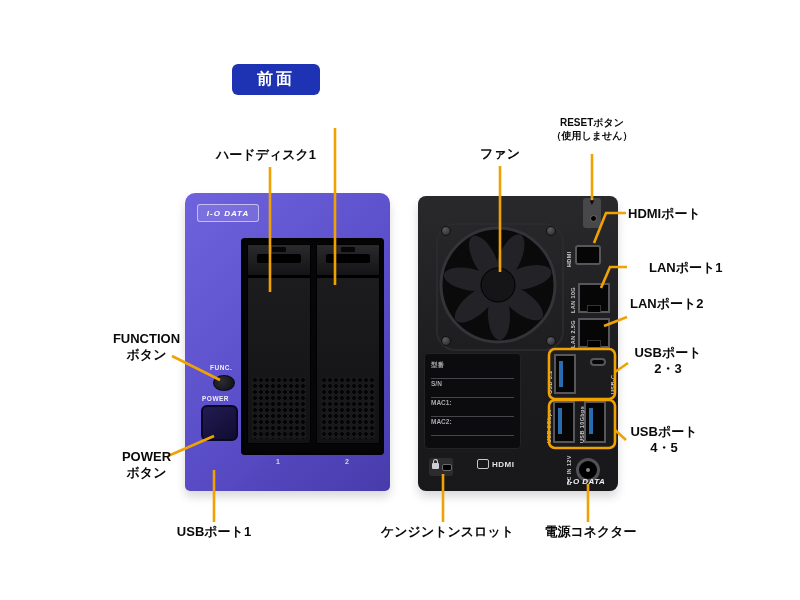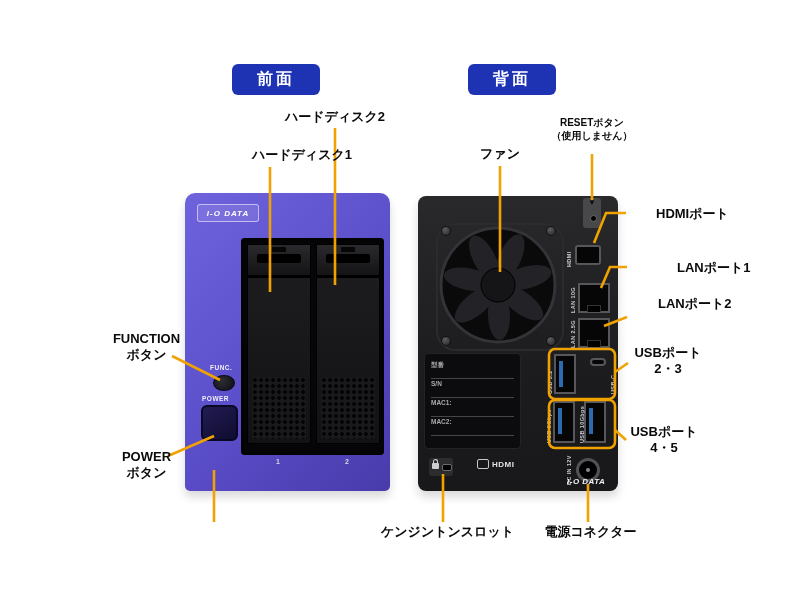--- a/index.html
+++ b/index.html
@@ -6,21 +6,21 @@
   #stage{
     position:relative;width:800px;height:600px;background:#ffffff;overflow:hidden;
     font-family:"Liberation Sans","DejaVu Sans",sans-serif;
   }
   .abs{position:absolute;}
   
   .label{
     position:absolute;font-weight:bold;color:#0a0a0a;font-size:13px;line-height:1.25;
     white-space:pre-line;text-align:center;
   }
-  .label.nowrap{white-space:nowrap;text-align:left;margin-left:28px;}
+  .label.nowrap{white-space:nowrap;text-align:left;}
   
   .badge{
     position:absolute;width:88px;height:31px;background:var(--badge-bg,#1d33b4);
     color:var(--badge-text,#fff);font-weight:bold;font-size:16px;letter-spacing:3px;
     display:flex;align-items:center;justify-content:center;border-radius:6px;
   }
   
   .callouts{position:absolute;left:0;top:0;pointer-events:none;}
   .callouts polyline,.callouts rect{fill:none;stroke:var(--callout,#f0a202);stroke-width:2.6px;}
   
@@ -121,21 +121,20 @@
   .hdmi-logo-box{width:10px;height:8px;border:1px solid #c7c7cb;border-radius:2px;}
   .hdmi-logo-text{color:#e2e2e6;font-size:8px;font-weight:bold;letter-spacing:.5px;}
   .back-brand{position:absolute;left:149px;top:281px;color:#f0f0f4;font-size:8px;font-weight:bold;font-style:italic;letter-spacing:.5px;}
 </style>
 </head>
 <body>
 
 <div id="stage">
 
   <div class="badge" style="left:232px;top:64px;">前面</div>
-  <div class="badge" style="left:468px;top:64px;">背面</div>
 
   <div id="front-device" class="device">
     <div class="front-logo">I-O DATA</div>
 
     <div class="bay-recess">
       <div class="tray" style="left:6px;">
         <div class="tray-handle">
           <div class="tray-latch"></div>
           <div class="tray-slot"></div>
         </div>
@@ -255,26 +254,26 @@
     <polyline points="627,267 610,267 601,288"></polyline>
     <polyline points="627,317 604,326"></polyline>
     <rect x="549" y="349" width="66" height="50" rx="6"></rect>
     <polyline points="615,372 628,363"></polyline>
     <rect x="549" y="400" width="66" height="48" rx="6"></rect>
     <polyline points="615,430 626,440"></polyline>
     <polyline points="443,522 443,474"></polyline>
     <polyline points="588,522 588,484"></polyline>
   </svg>
 
-  <div class="label" style="left:260px;top:109px;width:150px;">ハードディスク2</div>
-  <div class="label" style="left:202px;top:147px;width:150px;text-align:right;">ハードディスク1</div>
+  <div class="label" style="left:191px;top:147px;width:150px;">ハードディスク1</div>
   <div class="label" style="left:94px;top:331px;width:105px;">FUNCTION
 ボタン</div>
   <div class="label" style="left:94px;top:449px;width:105px;">POWER
 ボタン</div>
+  <div class="label" style="left:154px;top:524px;width:120px;">USBポート1</div>
 
   <div class="label" style="left:450px;top:146px;width:100px;">ファン</div>
   <div class="label" style="left:522px;top:117px;width:140px;font-size:10px;">RESETボタン
 （使用しません）</div>
   <div class="label nowrap" style="left:628px;top:206px;">HDMIポート</div>
   <div class="label nowrap" style="left:630px;top:260px;padding-left:19px;">LANポート1</div>
   <div class="label nowrap" style="left:630px;top:296px;">LANポート2</div>
   <div class="label" style="left:628px;top:345px;width:80px;">USBポート
 2・3</div>
   <div class="label" style="left:624px;top:424px;width:80px;">USBポート

